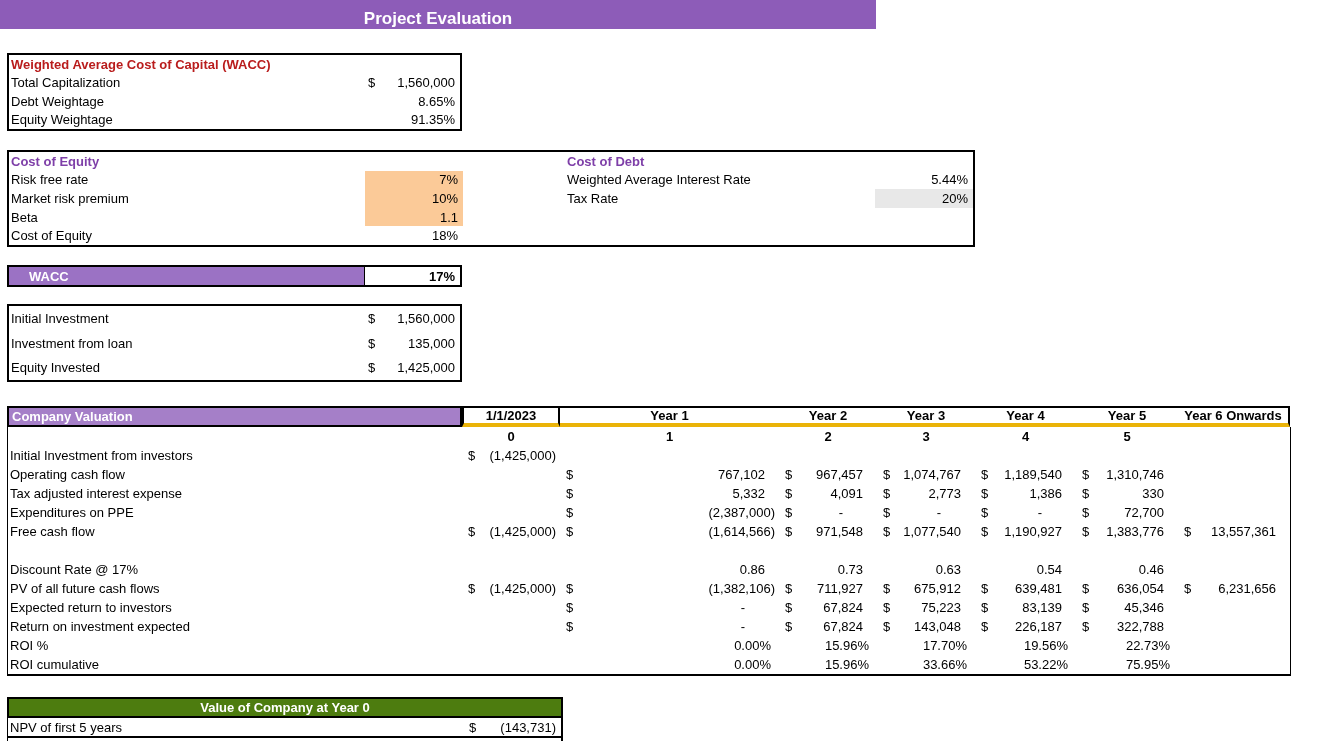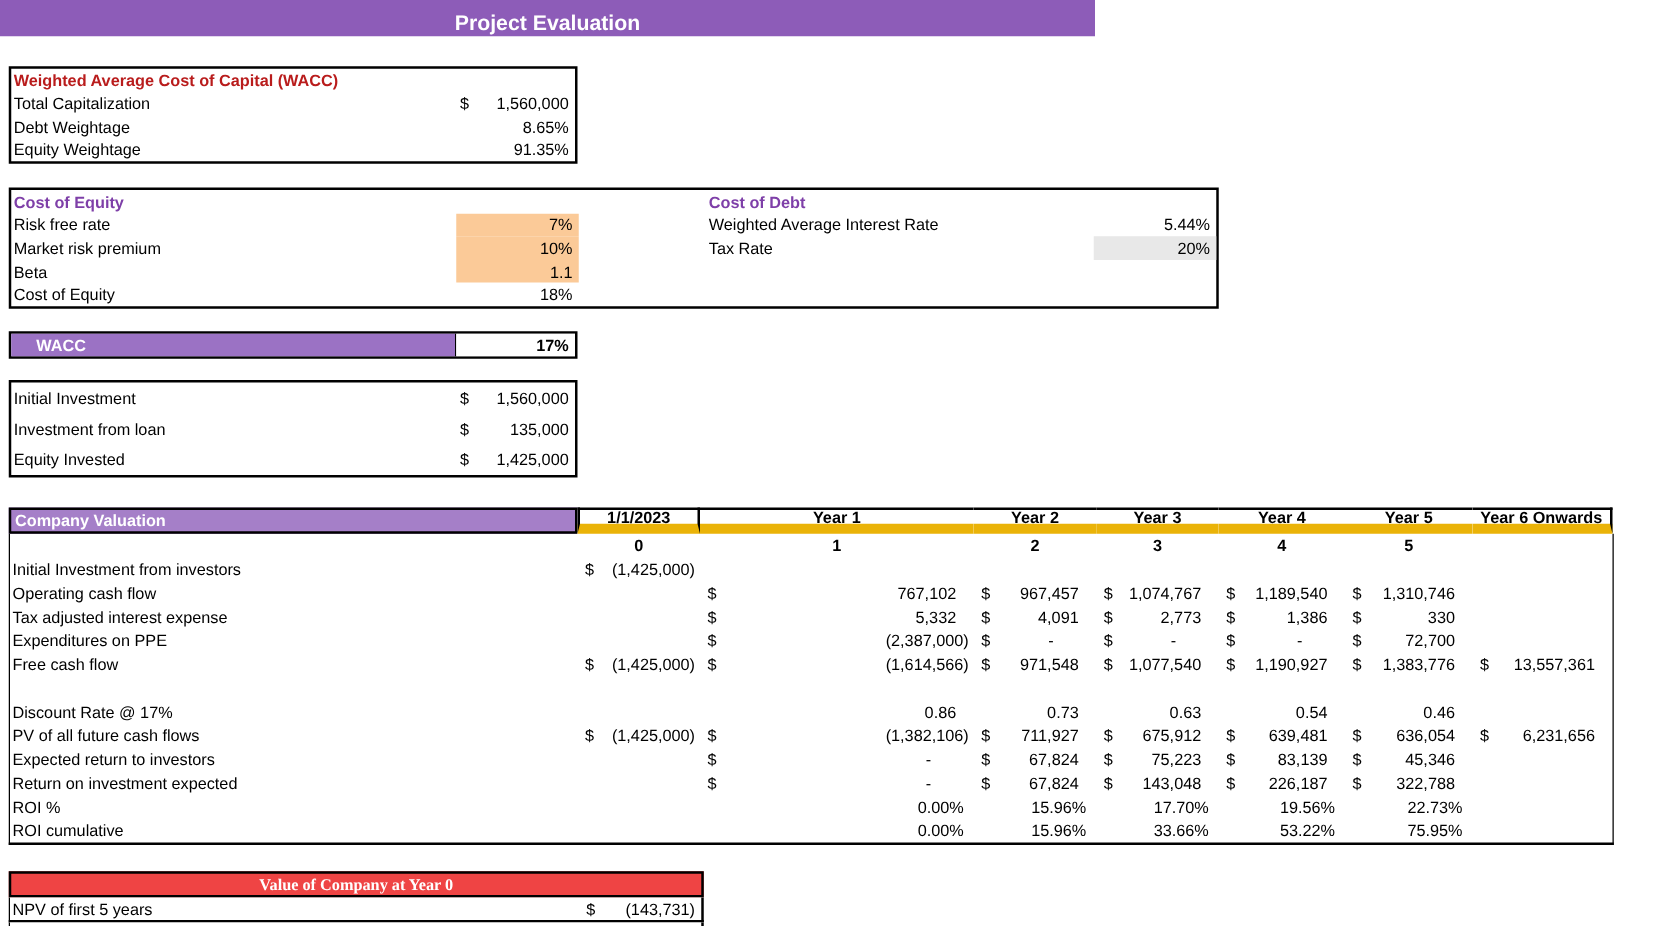--- a/index.html
+++ b/index.html
@@ -33,21 +33,21 @@
   #wacc-bar .wb-label{width:356px;color:#fff;font-weight:bold;display:flex;align-items:center;
                       padding-left:20px;border-right:1px solid #000;box-sizing:border-box;}
   #wacc-bar .wb-value{flex:1;display:flex;align-items:center;justify-content:flex-end;
                       padding-right:5px;font-weight:bold;background:#fff;padding-left:20px;}
 
   
   #valuation{left:7px;top:406px;width:1284px;}
   .vhead{display:flex;height:21px;}
   .vband{width:455px;box-sizing:border-box;border:2px solid #000;color:#fff;font-weight:bold;
          display:flex;align-items:center;padding-left:3px;}
-  .vhcell{box-sizing:border-box;border-top:2px solid #000;border-bottom:8px solid #eab308;
+  .vhcell{box-sizing:border-box;border-top:2px solid #000;border-bottom:4px solid #eab308;
           display:flex;align-items:center;justify-content:center;font-weight:bold;background:#fff;}
   .vhcell.vdate{border-left:2px solid #000;border-right:2px solid #000;}
   .vhcell.last{border-right:2px solid #000;}
   .vgrid{border-left:1px solid #000;border-right:1px solid #000;border-bottom:2px solid #000;
          box-sizing:border-box;}
   .vrow{display:flex;height:19px;align-items:center;}
   .vrow.pnum{font-weight:bold;}
   .vlabel{width:454px;padding-left:2px;white-space:nowrap;box-sizing:border-box;}
   .vcell{box-sizing:border-box;height:100%;display:flex;align-items:center;}
   .vcell .cur{padding-left:6px;}
@@ -480,21 +480,21 @@
           </div>
           <div class="vcell c5">
             <span class="num pr8">75.95%</span>
           </div>
           <div class="vcell c6"></div>
         </div>
       </div>
   </div>
 
   <div id="company-value" class="abs">
-    <div id="cv-header" style="background: #ef4444; font-family: Liberation Serif, serif;">
+    <div id="cv-header" style="background: #4d7c0f;">
       <span>Value of Company at Year 0</span>
     </div>
 
   <div class="cv-row">
         <span class="lbl">NPV of first 5 years</span>
         <span class="valcell">
           <span class="cur">$</span>
           <span class="num">(143,731)</span>
         </span>
       </div>

